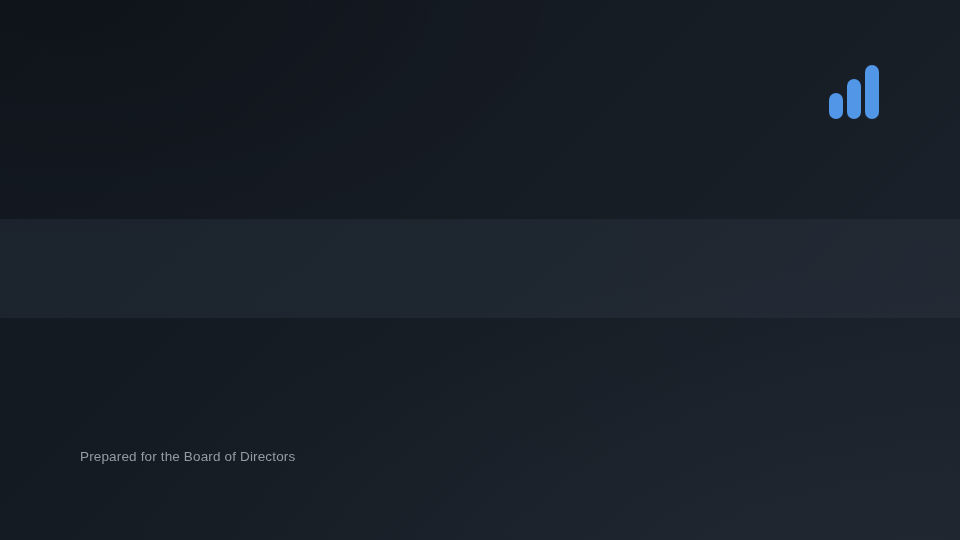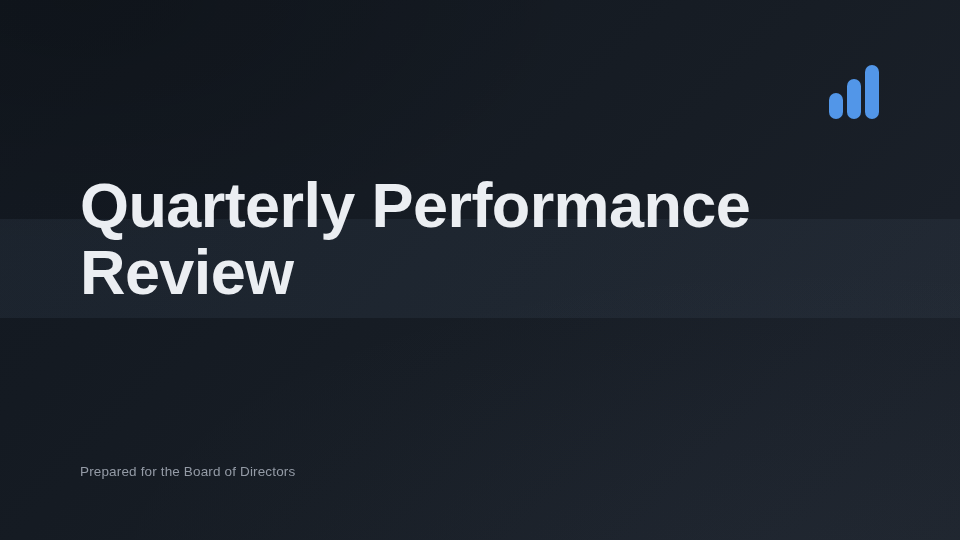--- a/index.html
+++ b/index.html
@@ -121,39 +121,36 @@
   .slide-footer {
     position:absolute;
     left:0;
     top:449px;
     font-size:13.5px;
     line-height:16px;
     font-weight:400;
     letter-spacing:0.15px;
     color:#949ba6;
     white-space:nowrap;
-    margin-top:15px;
   }
 </style>
 </head>
 <body>
 
 <div class="slide">
 
   <div class="accent-band"></div>
 
   <svg class="logo" viewBox="0 0 50 55" aria-hidden="true">
     <rect x="0" y="29" width="14" height="26" rx="7" fill="#5296e8"></rect>
     <rect x="18" y="15" width="14" height="40" rx="7" fill="#5296e8"></rect>
     <rect x="36" y="1" width="14" height="54" rx="7" fill="#5296e8"></rect>
   </svg>
 
   <div class="content">
 
-    <h1 class="slide-title">Quarterly Performance
-Review</h1>
 
 
     <div class="slide-footer">Prepared for the Board of Directors</div>
 
   </div>
 
 </div>
 
 </body></html>

